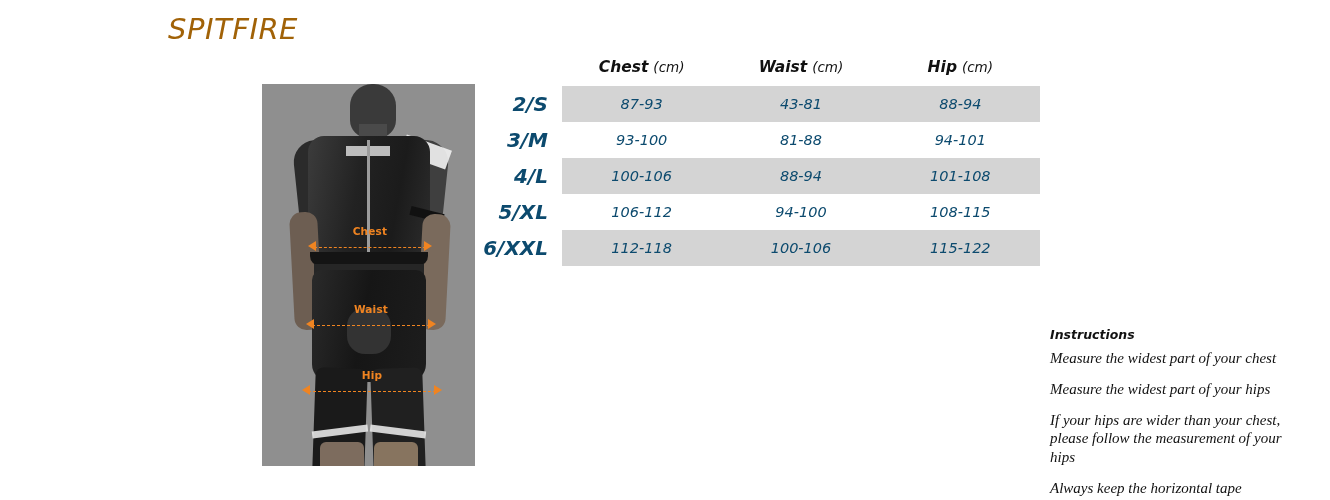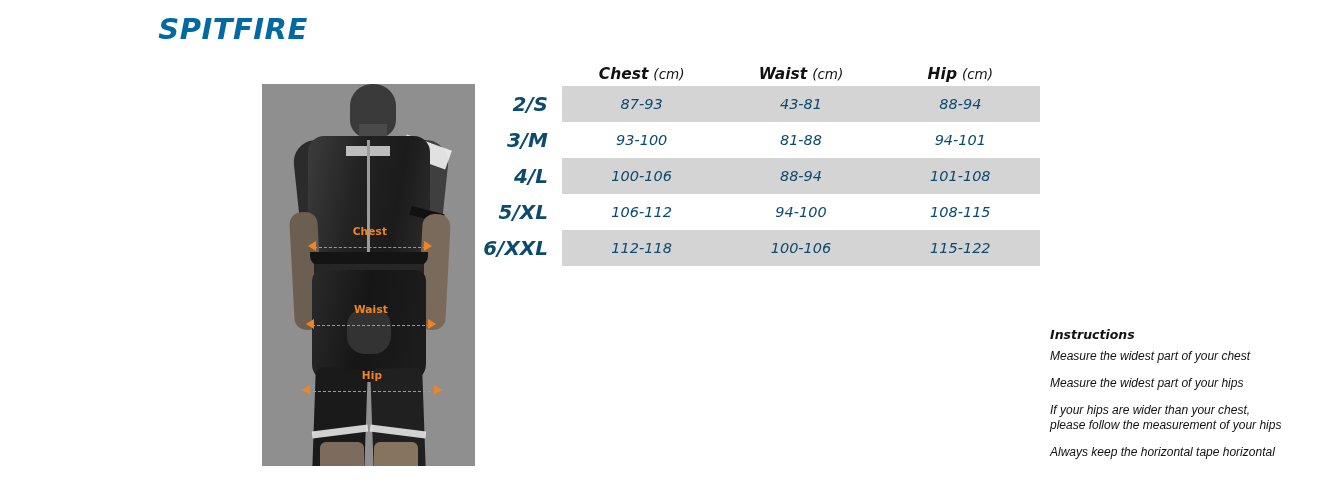--- a/index.html
+++ b/index.html
@@ -19,25 +19,25 @@
   
   #brand {
     position: absolute;
     left: 118px;
     top: 14px;
     width: 230px;
     text-align: center;
   }
   #brand .brand-name {
     font-family: "DejaVu Sans", sans-serif;
-    font-weight: bold;
+    font-weight: normal;
     font-style: italic;
     font-size: 29px;
     letter-spacing: 0.5px;
-    color: #0369a1;
+    color: #a16207;
     line-height: 1.05;
   }
   #brand .brand-sub {
     font-family: "DejaVu Sans", sans-serif;
     font-weight: bold;
     font-style: italic;
     font-size: 13.5px;
     letter-spacing: 0.3px;
     color: #f08421;
     margin-top: 2px;
@@ -196,21 +196,21 @@
     align-items: flex-end;
   }
   .st-head .st-label { width: 84px; }
   .st-head .st-col {
     flex: 1;
     text-align: center;
     font-family: "DejaVu Sans", sans-serif;
     font-style: italic;
     font-size: 15.5px;
     color: #111;
-    padding-bottom: 3px;
+    padding-bottom: 10px;
   }
   .st-head .st-col b { font-weight: bold; }
   .st-head .st-col span { font-weight: normal; font-size: 13.5px; }
 
   .st-row {
     display: flex;
     align-items: stretch;
     height: 36px;
   }
   .st-row .st-label {
@@ -252,23 +252,23 @@
   }
   #instructions .ins-title {
     font-family: "DejaVu Sans", sans-serif;
     font-style: italic;
     font-weight: bold;
     font-size: 12.5px;
     color: #111;
     margin-bottom: 7px;
   }
   #instructions .ins-item {
-    font-family: Liberation Sans, sans-serif;
-    font-style: italic;
-    font-size: 12px;
+    font-family: Liberation Serif, serif;
+    font-style: italic;
+    font-size: 15px;
     line-height: 1.25;
     color: #111;
     margin-bottom: 12px;
   }
 </style>
 </head>
 <body>
 
 <div id="brand">
   <div class="brand-name">SPITFIRE</div>

